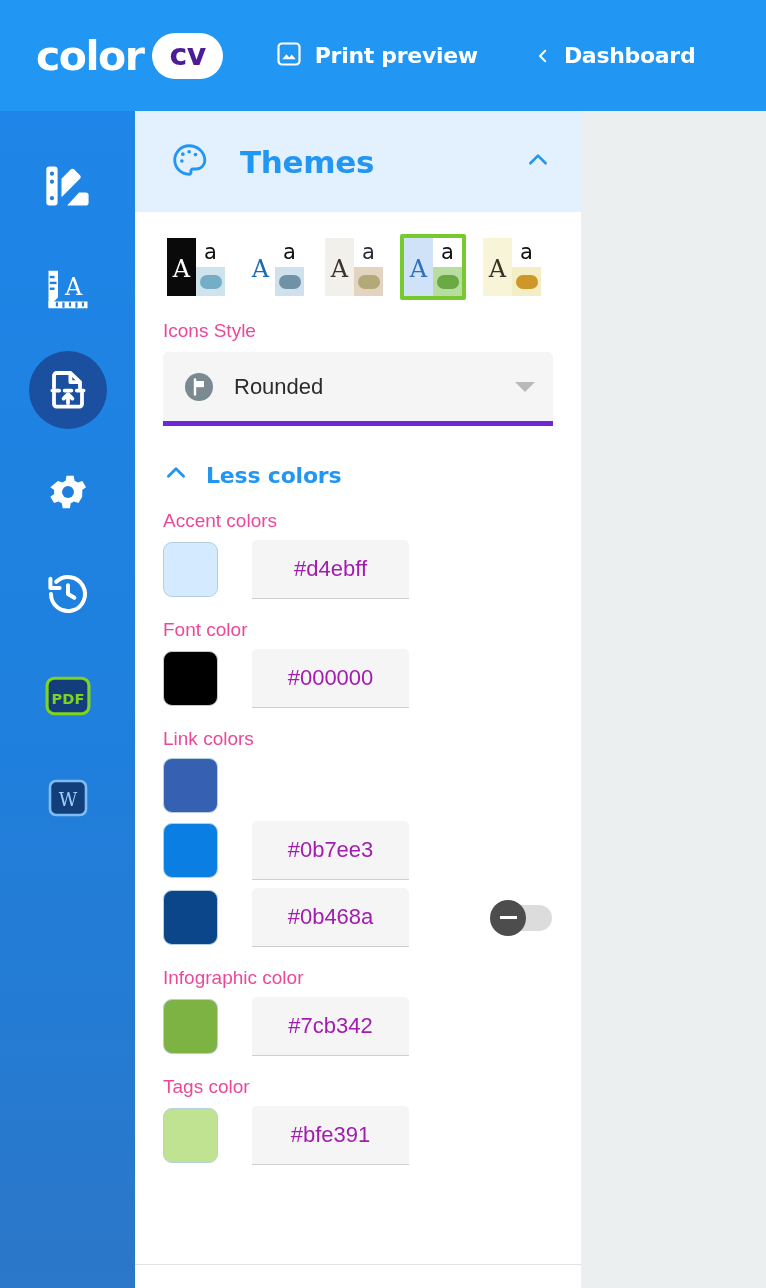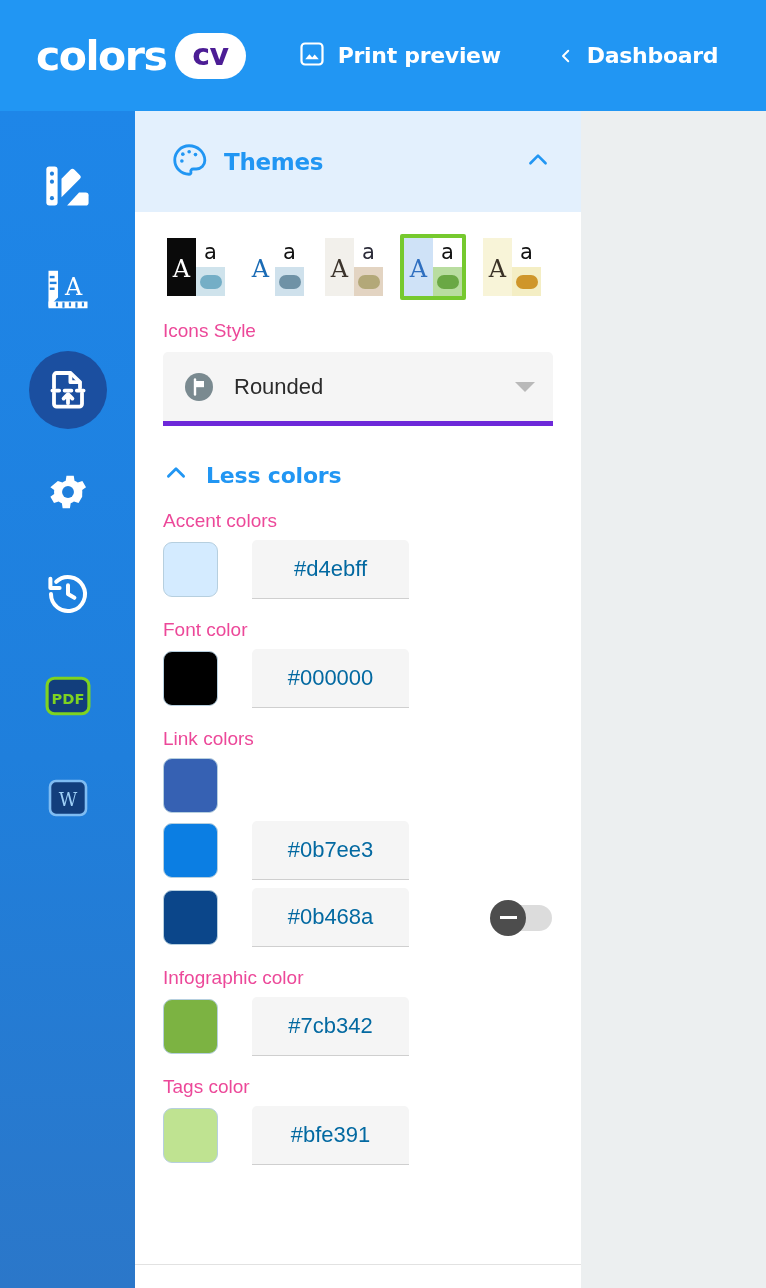--- a/index.html
+++ b/index.html
@@ -63,22 +63,22 @@
     position: absolute; left: 135px; top: 111px;
     width: 446px; height: 1177px;
     background: #ffffff; overflow: hidden;
   }
   .panel-header {
     height: 101px; background: #e3f0fd;
     display: flex; align-items: center; padding: 0 30px 0 35px;
     cursor: pointer;
   }
   .panel-header-title {
-    color: #2196f3; font-size: 23px; font-weight: 700;
-    margin-left: 16px; font-family: "DejaVu Sans", sans-serif;
+    color: #2196f3; font-size: 31px; font-weight: 700;
+    margin-left: 32px; font-family: "DejaVu Sans", sans-serif;
     letter-spacing: -0.3px;
   }
   .panel-header-spacer { flex: 1; }
 
   
   .themes-row {
     display: flex; padding: 22px 0 0 28px; gap: 13px;
   }
   .theme {
     width: 66px; height: 66px; position: relative; cursor: pointer;
@@ -143,21 +143,21 @@
     display: flex; align-items: center; padding-left: 28px; margin-top: 8px;
   }
   .swatch {
     width: 55px; height: 55px; border-radius: 9px;
     border: 1px solid #b6cfdf; flex: 0 0 55px; cursor: pointer;
   }
   .hex-input {
     margin-left: 34px; width: 157px; height: 59px;
     background: #f5f5f5; border: none; border-bottom: 1px solid #cfcfcf;
     border-radius: 5px 5px 0 0;
-    font-size: 22px; color: #0369a1; text-align: center;
+    font-size: 22px; color: #a21caf; text-align: center;
     font-family: "Liberation Sans", sans-serif;
     display: flex; align-items: center; justify-content: center;
     cursor: text;
   }
   .toggle {
     margin-left: 81px; width: 62px; height: 30px; position: relative;
     cursor: pointer;
   }
   .toggle-track {
     position: absolute; left: 14px; top: 2px;
@@ -175,21 +175,21 @@
     background: #e2e2e2;
   }
 </style>
 </head>
 <body>
 
 <div class="app">
 
   <div class="topbar">
     <div class="logo-wrap">
-      <span class="logo-text">colors</span>
+      <span class="logo-text">color</span>
       <span class="logo-badge">cv</span>
     </div>
 
     <div class="nav-btn nav-print">
       <span>
         <svg width="28" height="28" viewBox="0 0 24 24" fill="none" stroke="#ffffff" stroke-width="1.9">
           <rect x="3" y="3" width="18" height="18" rx="3"></rect>
           <path d="M6.2 16.4l3.6-4.1 2.4 2.6 2.1-2.4 3.5 3.9z" fill="#ffffff" stroke="none"></path>
         </svg>
       </span>

